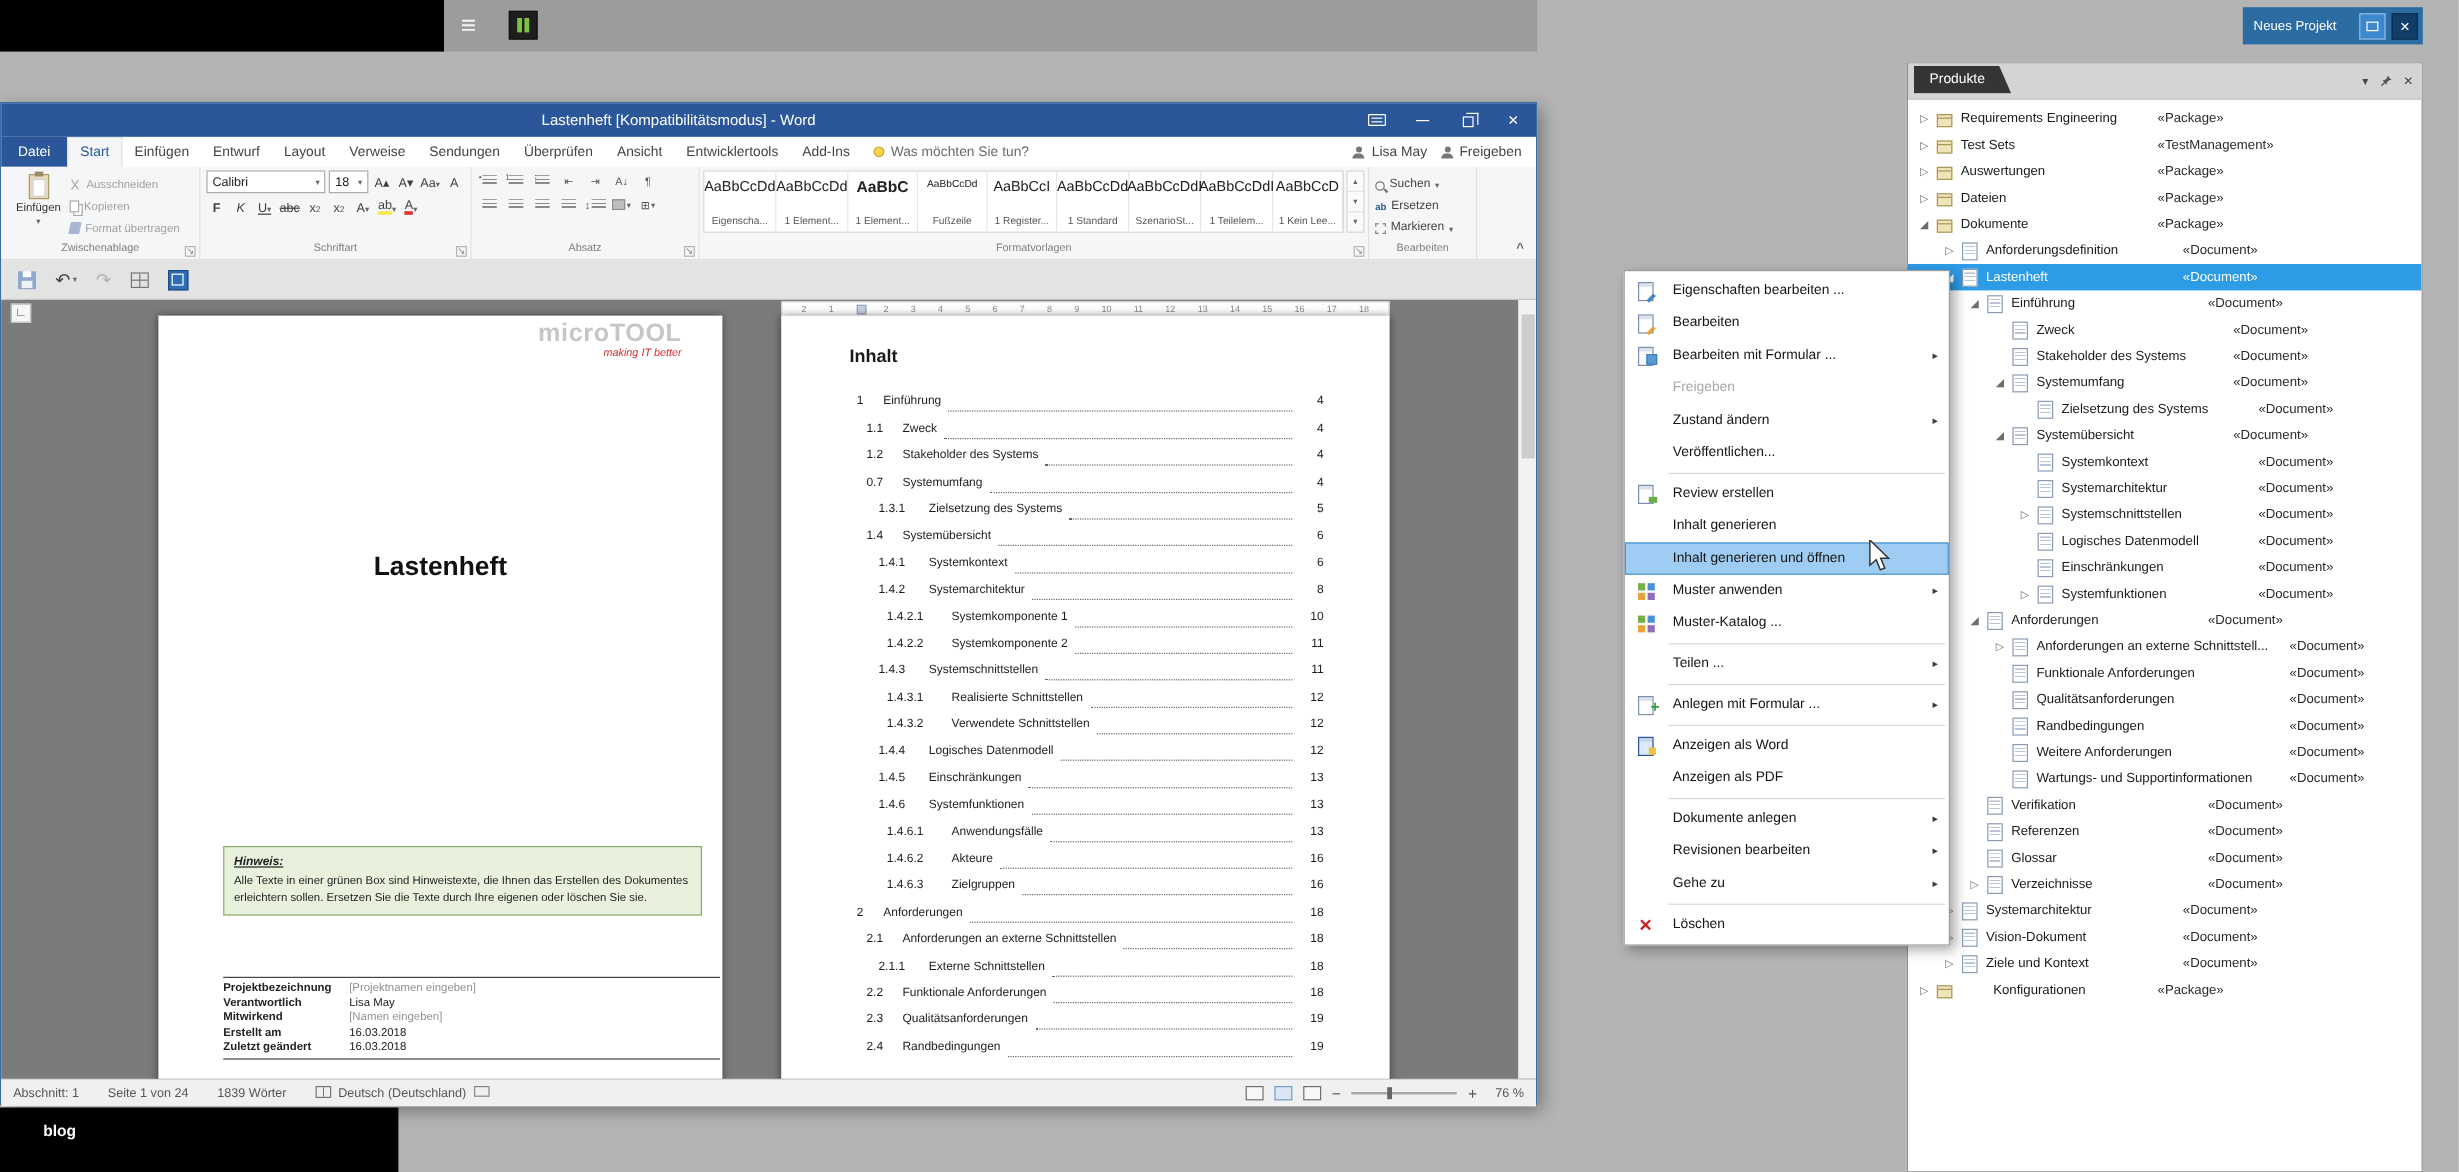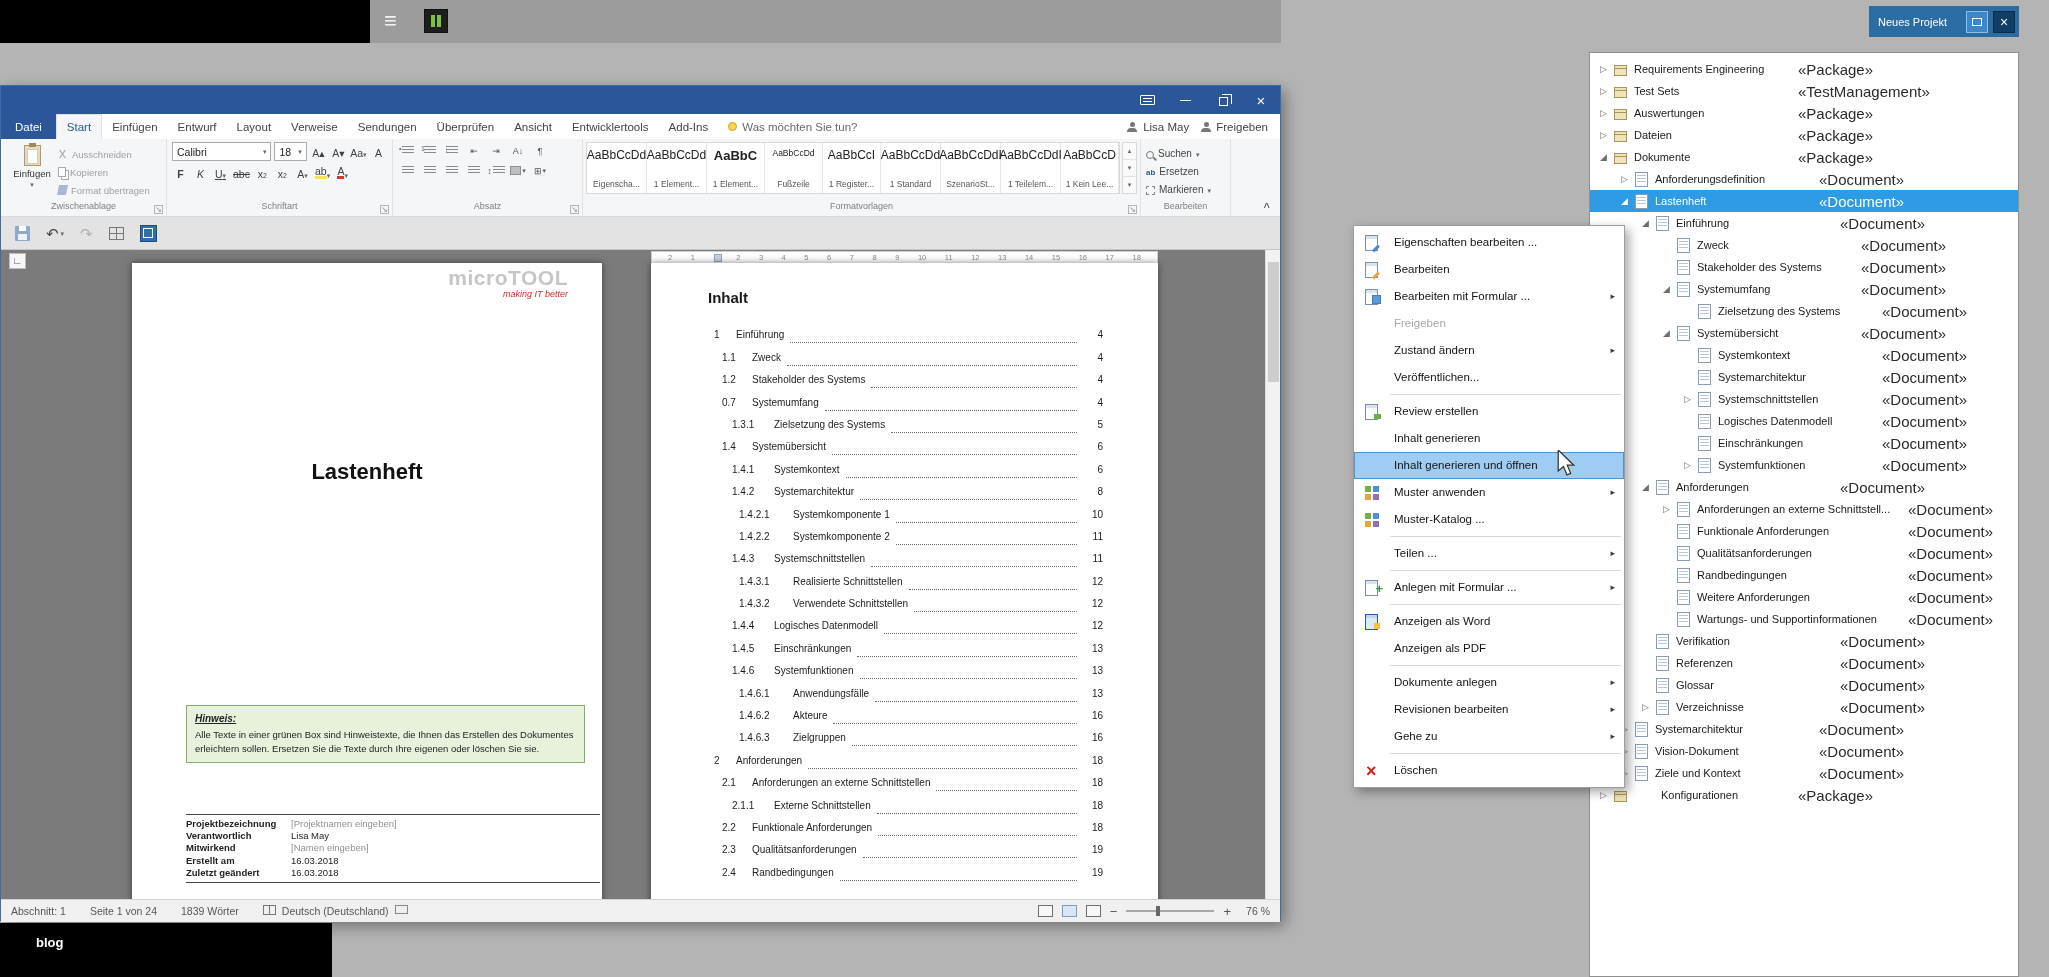--- a/index.html
+++ b/index.html
@@ -184,21 +184,21 @@
   .trow.sel{background:#2E9BE6;color:#FFF}
   .tind{flex:none;display:inline-block}
   .tarrow{flex:none;width:15px;font-size:9px;color:#6E6E6E;text-align:center}
   .trow.sel .tarrow{color:#FFF}
   .ticon{flex:none;width:13px;height:15px;margin:0 7px 0 3px;position:relative}
   .tdc{background:#FFF;border:1px solid #8A9BB5}
   .tdc::after{content:"";position:absolute;left:1px;right:1px;top:2px;height:8px;background:repeating-linear-gradient(to bottom,#B8C6D8 0 1px,transparent 1px 3px)}
   .tpk{height:11px;margin-top:2px;background:#EFE3B8;border:1px solid #A89858}
   .tpk::after{content:"";position:absolute;left:0;right:0;top:2px;height:1px;background:#A89858}
   .tlabel{display:inline-block;white-space:nowrap;min-width:150px;padding-right:4px}
-  .tstereo{font-size:15px;color:#2A2A2A}
+  .tstereo{font-size:11px;color:#2A2A2A}
   .trow.sel .tstereo{color:#FFF}
 
   .cursor{position:absolute;left:1556px;top:450px;z-index:60}
 </style>
 </head>
 <body>
 
 <div class="black-top"></div>
 <div class="top-strip">
   <span class="hamburger">≡</span>
@@ -213,20 +213,21 @@
       <i></i>
     </span>
   <span class="np-close">×</span>
 </div>
 <div class="black-bottom">
   <span class="blog">blog</span>
 </div>
 
 <div class="word">
   <div class="tb">
+    <span class="tb-title">Lastenheft [Kompatibilitätsmodus] - Word</span>
     <span class="tb-ctrls">
       <span class="wbtn">
           <span class="i-kb"></span>
         </span>
       <span class="wbtn">
           <span class="i-min"></span>
         </span>
       <span class="wbtn">
           <span class="i-max"></span>
         </span>
@@ -731,20 +732,33 @@
     <div class="mi-row"><span class="mic delete"></span><span>Löschen</span></div>
   </div>
 
 <span class="cursor">
   <svg width="20" height="28" viewBox="0 0 12 18">
       <path d="M1 0 L1 13.5 L4.4 10.6 L6.6 16 L9 15 L6.8 9.8 L11 9.8 Z" fill="#FFFFFF" stroke="#333" stroke-width="0.8"></path>
     </svg>
 </span>
 
 <div class="panel">
+  <div class="panel-head">
+    <span class="ptab">Produkte</span>
+    <span class="phicons">
+      <span class="gly">▾</span>
+      <span>
+        <svg width="11" height="11" viewBox="0 0 12 12">
+            <path d="M7.2 1.2 L10.8 4.8 L8.6 5.4 L6.8 7.2 L6.4 9.4 L2.6 5.6 L4.8 5.2 L6.6 3.4 Z" fill="#555"></path>
+            <line x1="4.6" y1="7.4" x2="1.6" y2="10.4" stroke="#555" stroke-width="1.2"></line>
+          </svg>
+      </span>
+      <span class="gly">✕</span>
+    </span>
+  </div>
   <div class="tree">
       <div class="trow">
         <span class="tind" style="width: 6px;"></span>
         <span class="tarrow">▷</span>
         <span class="ticon tpk"></span>
         <span class="tlabel" style="min-width: 164px;">Requirements Engineering</span>
         <span class="tstereo">«Package»</span>
       </div>
       <div class="trow">
         <span class="tind" style="width: 6px;"></span>

